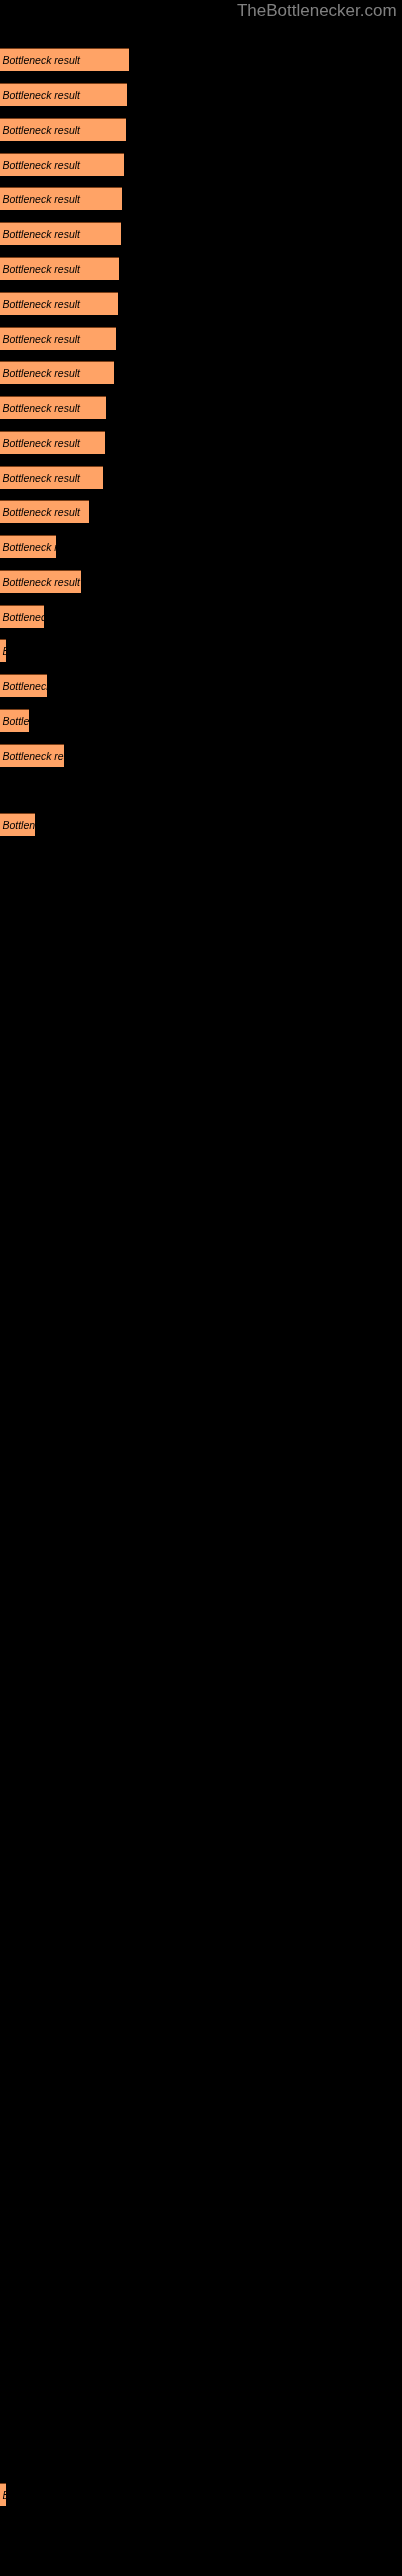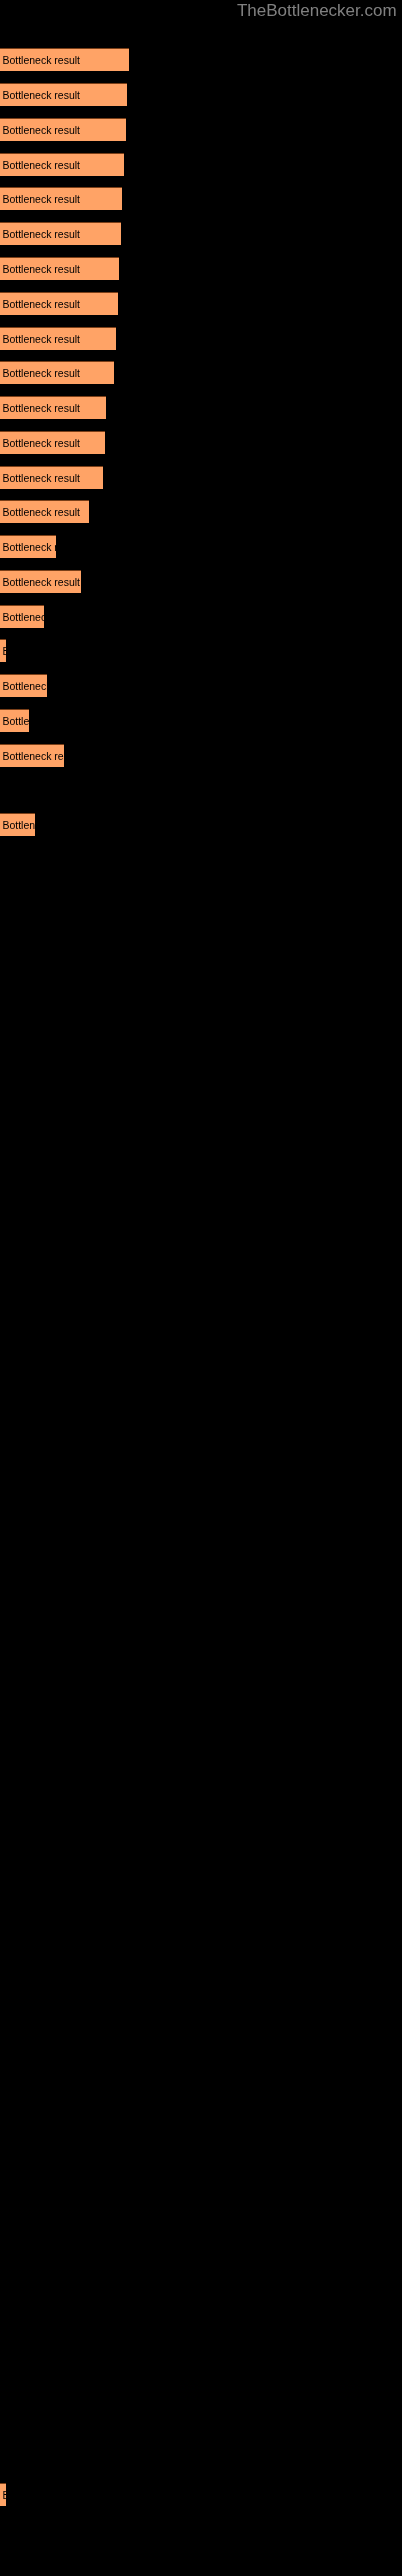--- a/index.html
+++ b/index.html
@@ -48,20 +48,21 @@
   .bar {
     position: absolute;
     left: 0;
     top: 0;
     height: 23px;
     background: #FFA366;
     border-top: 0.8px solid #7a3f18;
     box-sizing: border-box;
     overflow: hidden;
     white-space: nowrap;
+    font-style: italic;
   }
 
   .bar-label {
     position: absolute;
     left: 2.4px;
     top: 50%;
     transform: translateY(-50%);
     color: #000000;
     font-size: 10.5px;
     font-family: "Liberation Sans", sans-serif;

